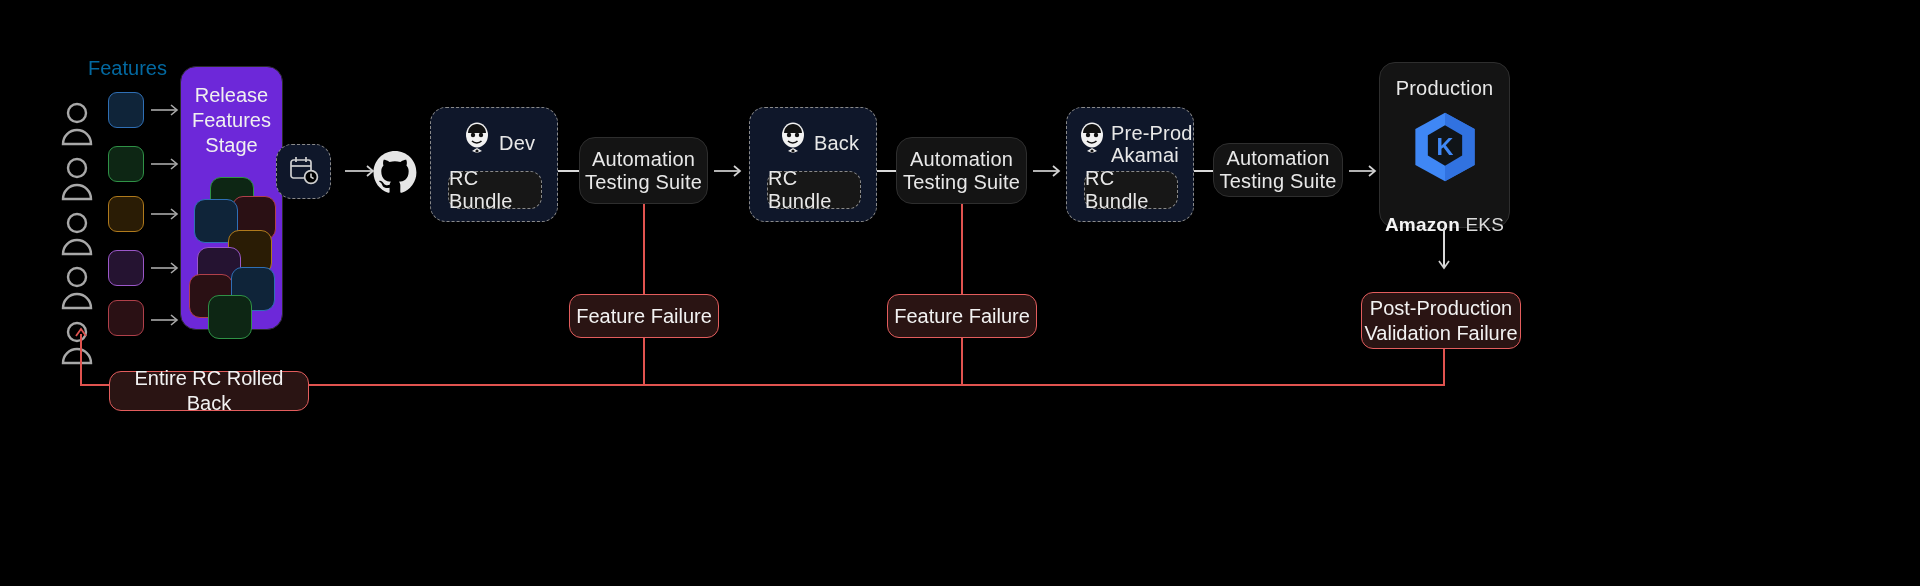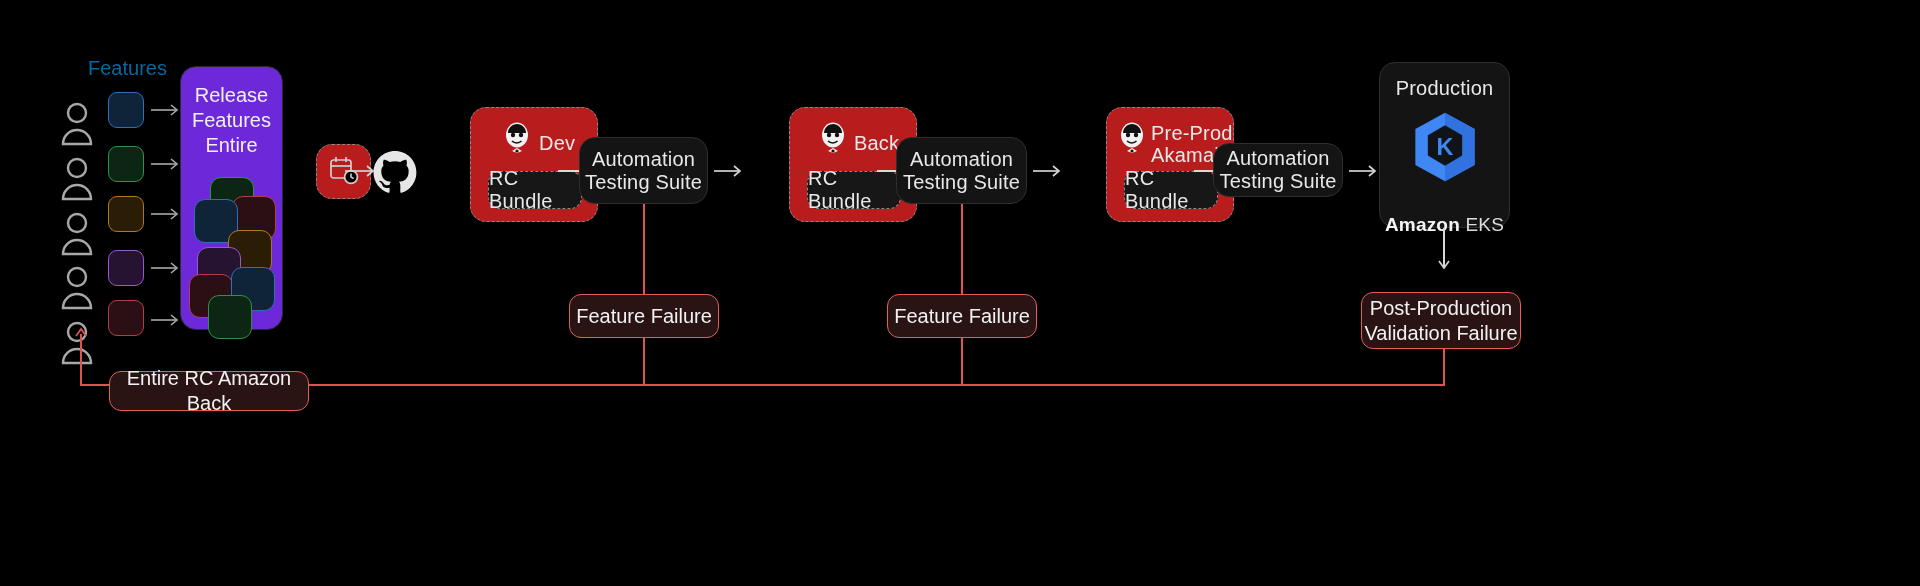--- a/index.html
+++ b/index.html
@@ -23,21 +23,21 @@
   .arrow-sm{width:34px;height:16px;}
   .arrow-sm svg{display:block;}
 
   
   .panel{
     background:#141414;border:1px solid #2e2e2e;border-radius:16px;
     box-sizing:border-box;display:flex;align-items:center;justify-content:center;
     text-align:center;
   }
   .dashed{
-    background:#b91c1c;border:1.6px dashed #8a8a8a;border-radius:16px;box-sizing:border-box;margin-left:40px;
+    background:#0f172a;border:1.6px dashed #8a8a8a;border-radius:16px;box-sizing:border-box;
   }
   .dashed-inner{
     background:#171717;border:1.4px dashed #8a8a8a;border-radius:12px;box-sizing:border-box;
     display:flex;align-items:center;justify-content:center;
   }
 
   
   .rc-col{
     background:#6d28d9;border:1px solid #2b2b2b;border-radius:16px;box-sizing:border-box;
   }
@@ -137,21 +137,21 @@
     <svg width="34" height="16" viewBox="0 0 34 16">
         <line x1="1" y1="8" x2="27" y2="8" stroke="#a9a9a9" stroke-width="1.6"></line>
         <polyline points="21,3 27,8 21,13" fill="none" stroke="#a9a9a9" stroke-width="1.6"></polyline>
       </svg>
   </div>
 
   <div class="abs rc-col" style="left:180px;top:66px;width:103px;height:264px;">
     <div class="rc-title">
       <div>Release</div>
       <div>Features</div>
-      <div>Entire</div>
+      <div>Stage</div>
     </div>
 
     <div class="mini" style="left:29px;top:110px;background:#0d2614;border-color:#2f9246;"></div>
     <div class="mini" style="left:51px;top:129px;background:#2a1014;border-color:#b0404a;"></div>
     <div class="mini" style="left:13px;top:132px;background:#0f2439;border-color:#2f6fb5;"></div>
     <div class="mini" style="left:47px;top:163px;background:#2a1c05;border-color:#b07a1c;"></div>
     <div class="mini" style="left:16px;top:180px;background:#251331;border-color:#9b57c9;"></div>
     <div class="mini" style="left:8px;top:207px;background:#2a1014;border-color:#b0404a;"></div>
     <div class="mini" style="left:50px;top:200px;background:#0f2439;border-color:#2f6fb5;"></div>
     <div class="mini" style="left:27px;top:228px;background:#0d2614;border-color:#2f9246;"></div>
@@ -320,16 +320,16 @@
   <div class="abs fail" style="left:887px;top:294px;width:150px;height:44px;">
     <span>Feature Failure</span>
   </div>
 
   <div class="abs fail" style="left:1361px;top:292px;width:160px;height:57px;flex-direction:column;">
     <div>Post-Production</div>
     <div>Validation Failure</div>
   </div>
 
   <div class="abs fail" style="left:109px;top:371px;width:200px;height:40px;">
-    <span>Entire RC Amazon Back</span>
+    <span>Entire RC Rolled Back</span>
   </div>
 
 </div>
 
 </body></html>

